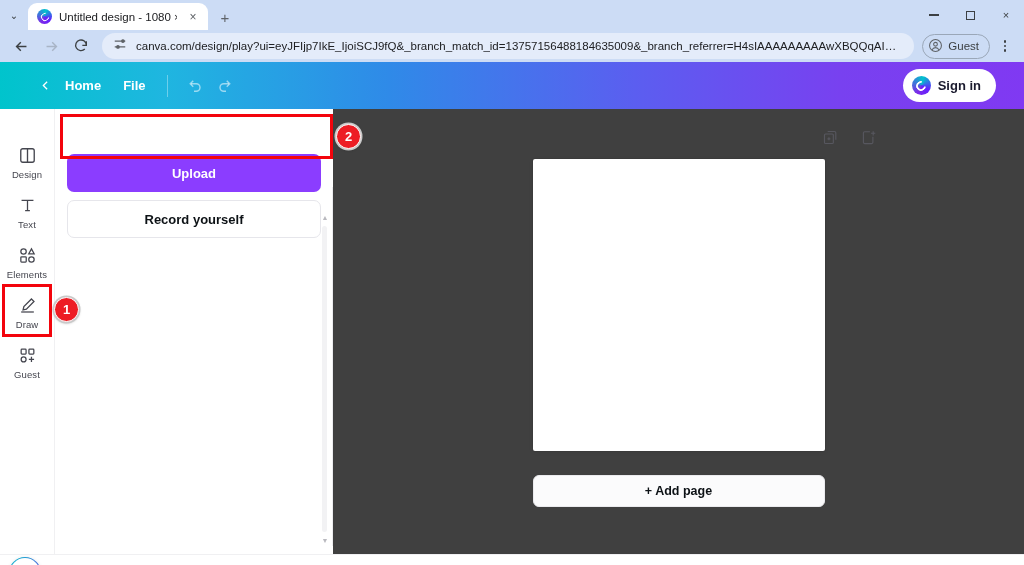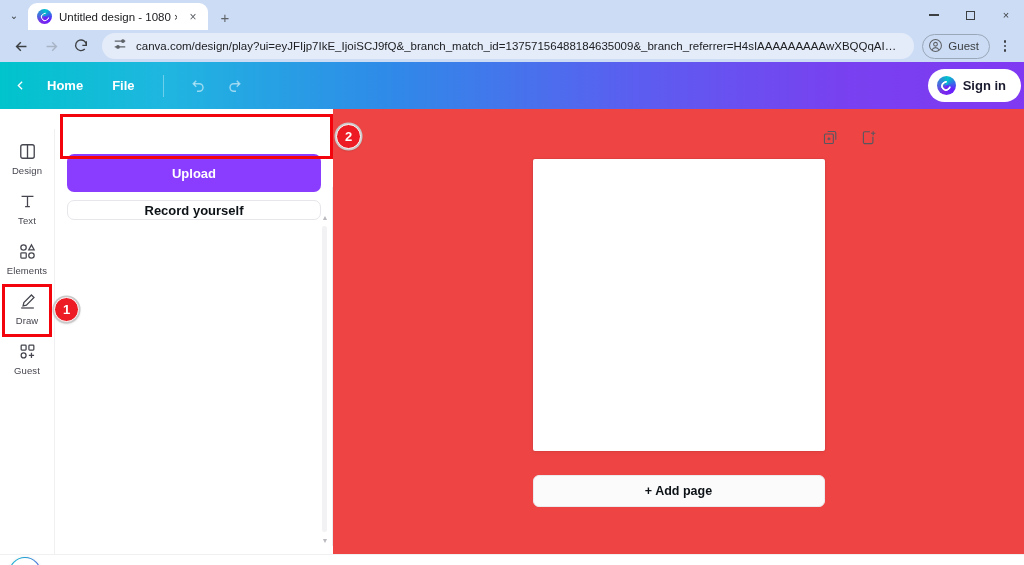--- a/index.html
+++ b/index.html
@@ -83,21 +83,21 @@
   .kebab {
     width: 22px; height: 26px; display: flex; flex-direction: column;
     align-items: center; justify-content: center; gap: 2px; flex: none;
   }
   .kebab span { width: 2.5px; height: 2.5px; border-radius: 50%; background: #3c4043; }
 
   
   .canva-header {
     height: 47px;
     background: linear-gradient(90deg,#00c4cc 0%,#1fb6e0 16%,#2f8ae8 38%,#5b5ef0 62%,#7841f0 82%,#8039f2 100%);
-    display: flex; align-items: center; padding: 0 3px; gap: 7px;
+    display: flex; align-items: center; padding: 0 28px; gap: 0;
   }
   .hdr-btn {
     display: flex; align-items: center; gap: 6px; color: #fff;
     font-size: 13px; font-weight: bold; padding: 7px 11px; border-radius: 6px;
   }
   .hdr-back { font-size: 13px; font-weight: normal; padding-right: 2px; }
   .hdr-divider { width: 1px; height: 22px; background: rgba(255,255,255,.35); margin: 0 10px; }
   .hdr-icon-btn {
     width: 32px; height: 32px; display: flex; align-items: center;
     justify-content: center; color: rgba(255,255,255,.55); border-radius: 6px;
@@ -122,23 +122,23 @@
     width: 10px; height: 10px; border: 2px solid #fff;
     border-right-color: transparent; border-radius: 50%;
     transform: rotate(-35deg); display: block;
   }
 
   
   .app-body { display: flex; height: 445px; background: #fff; position: relative; }
 
   
   .rail {
-    width: 55px; background: #fff; padding-top: 4px;
+    width: 55px; background: #fff; padding-top: 28px;
     display: flex; flex-direction: column; align-items: center; gap: 2px;
-    border-right: 1px solid #f0f0f2; flex: none; position: relative; margin-top: 20px;
+    border-right: 1px solid #f0f0f2; flex: none; position: relative;
   }
   .rail-item {
     width: 52px; padding: 7px 0 5px; display: flex; flex-direction: column;
     align-items: center; gap: 3px; border-radius: 8px; position: relative;
   }
   .rail-ico { height: 22px; display: flex; align-items: center; justify-content: center; color: #45464f; }
   .rail-label { font-size: 9.5px; color: #45464f; letter-spacing: .1px; }
   .rail-item.active .rail-ico {
     background: #fff; border-radius: 9px; width: 31px;
     box-shadow: 0 1px 4px rgba(0,0,0,.16); height: 29px;
@@ -149,21 +149,21 @@
     width: 278px; background: #fff; flex: none; position: relative;
     box-shadow: 1px 0 0 #ededf0;
     padding: 10px 12px 0 12px;
   }
   .upload-btn {
     height: 38px; background: #8b3dff; border-radius: 7px;
     display: flex; align-items: center; justify-content: center;
     color: #fff; font-size: 13px; font-weight: bold; width: 100%; margin-top: 35px;
   }
   .record-btn {
-    height: 20px; margin-top: 8px; background: #fff;
+    height: 38px; margin-top: 8px; background: #fff;
     border: 1px solid #e6e6eb; border-radius: 7px;
     display: flex; align-items: center; justify-content: center;
     color: #0d1216; font-size: 13px; font-weight: bold; width: 100%;
   }
   .panel-scrollarea { position: absolute; inset: 105px 0 0 0; }
   .panel-scrollbar {
     position: absolute; right: 3px; top: 0; bottom: 10px; width: 10px;
     display: flex; flex-direction: column; align-items: center;
     justify-content: space-between; color: #b9b9bf; font-size: 7px;
   }
@@ -171,21 +171,21 @@
     position: absolute; top: 12px; bottom: 12px; width: 5px;
     background: #f2f2f4; border-radius: 3px; left: 2px;
   }
   .panel-edge {
     position: absolute; right: 0; top: 78px; bottom: 8px; width: 1px;
     background: #ececef;
   }
 
   
   .stage {
-    flex: 1; background: #ef4444; position: relative;
+    flex: 1; background: #404040; position: relative;
     display: flex; flex-direction: column; align-items: center;
   }
   .page-tools {
     display: flex; gap: 18px; color: #57575f;
     position: absolute; top: 18px; left: 50%; transform: translateX(142px);
   }
   .page-tool { width: 20px; height: 20px; display: flex; align-items: center; justify-content: center; }
   .page-card {
     width: 292px; height: 292px; background: #fff; margin-top: 50px;
     box-shadow: 0 0 0 1px rgba(0,0,0,.04), 0 1px 5px rgba(0,0,0,.07);

